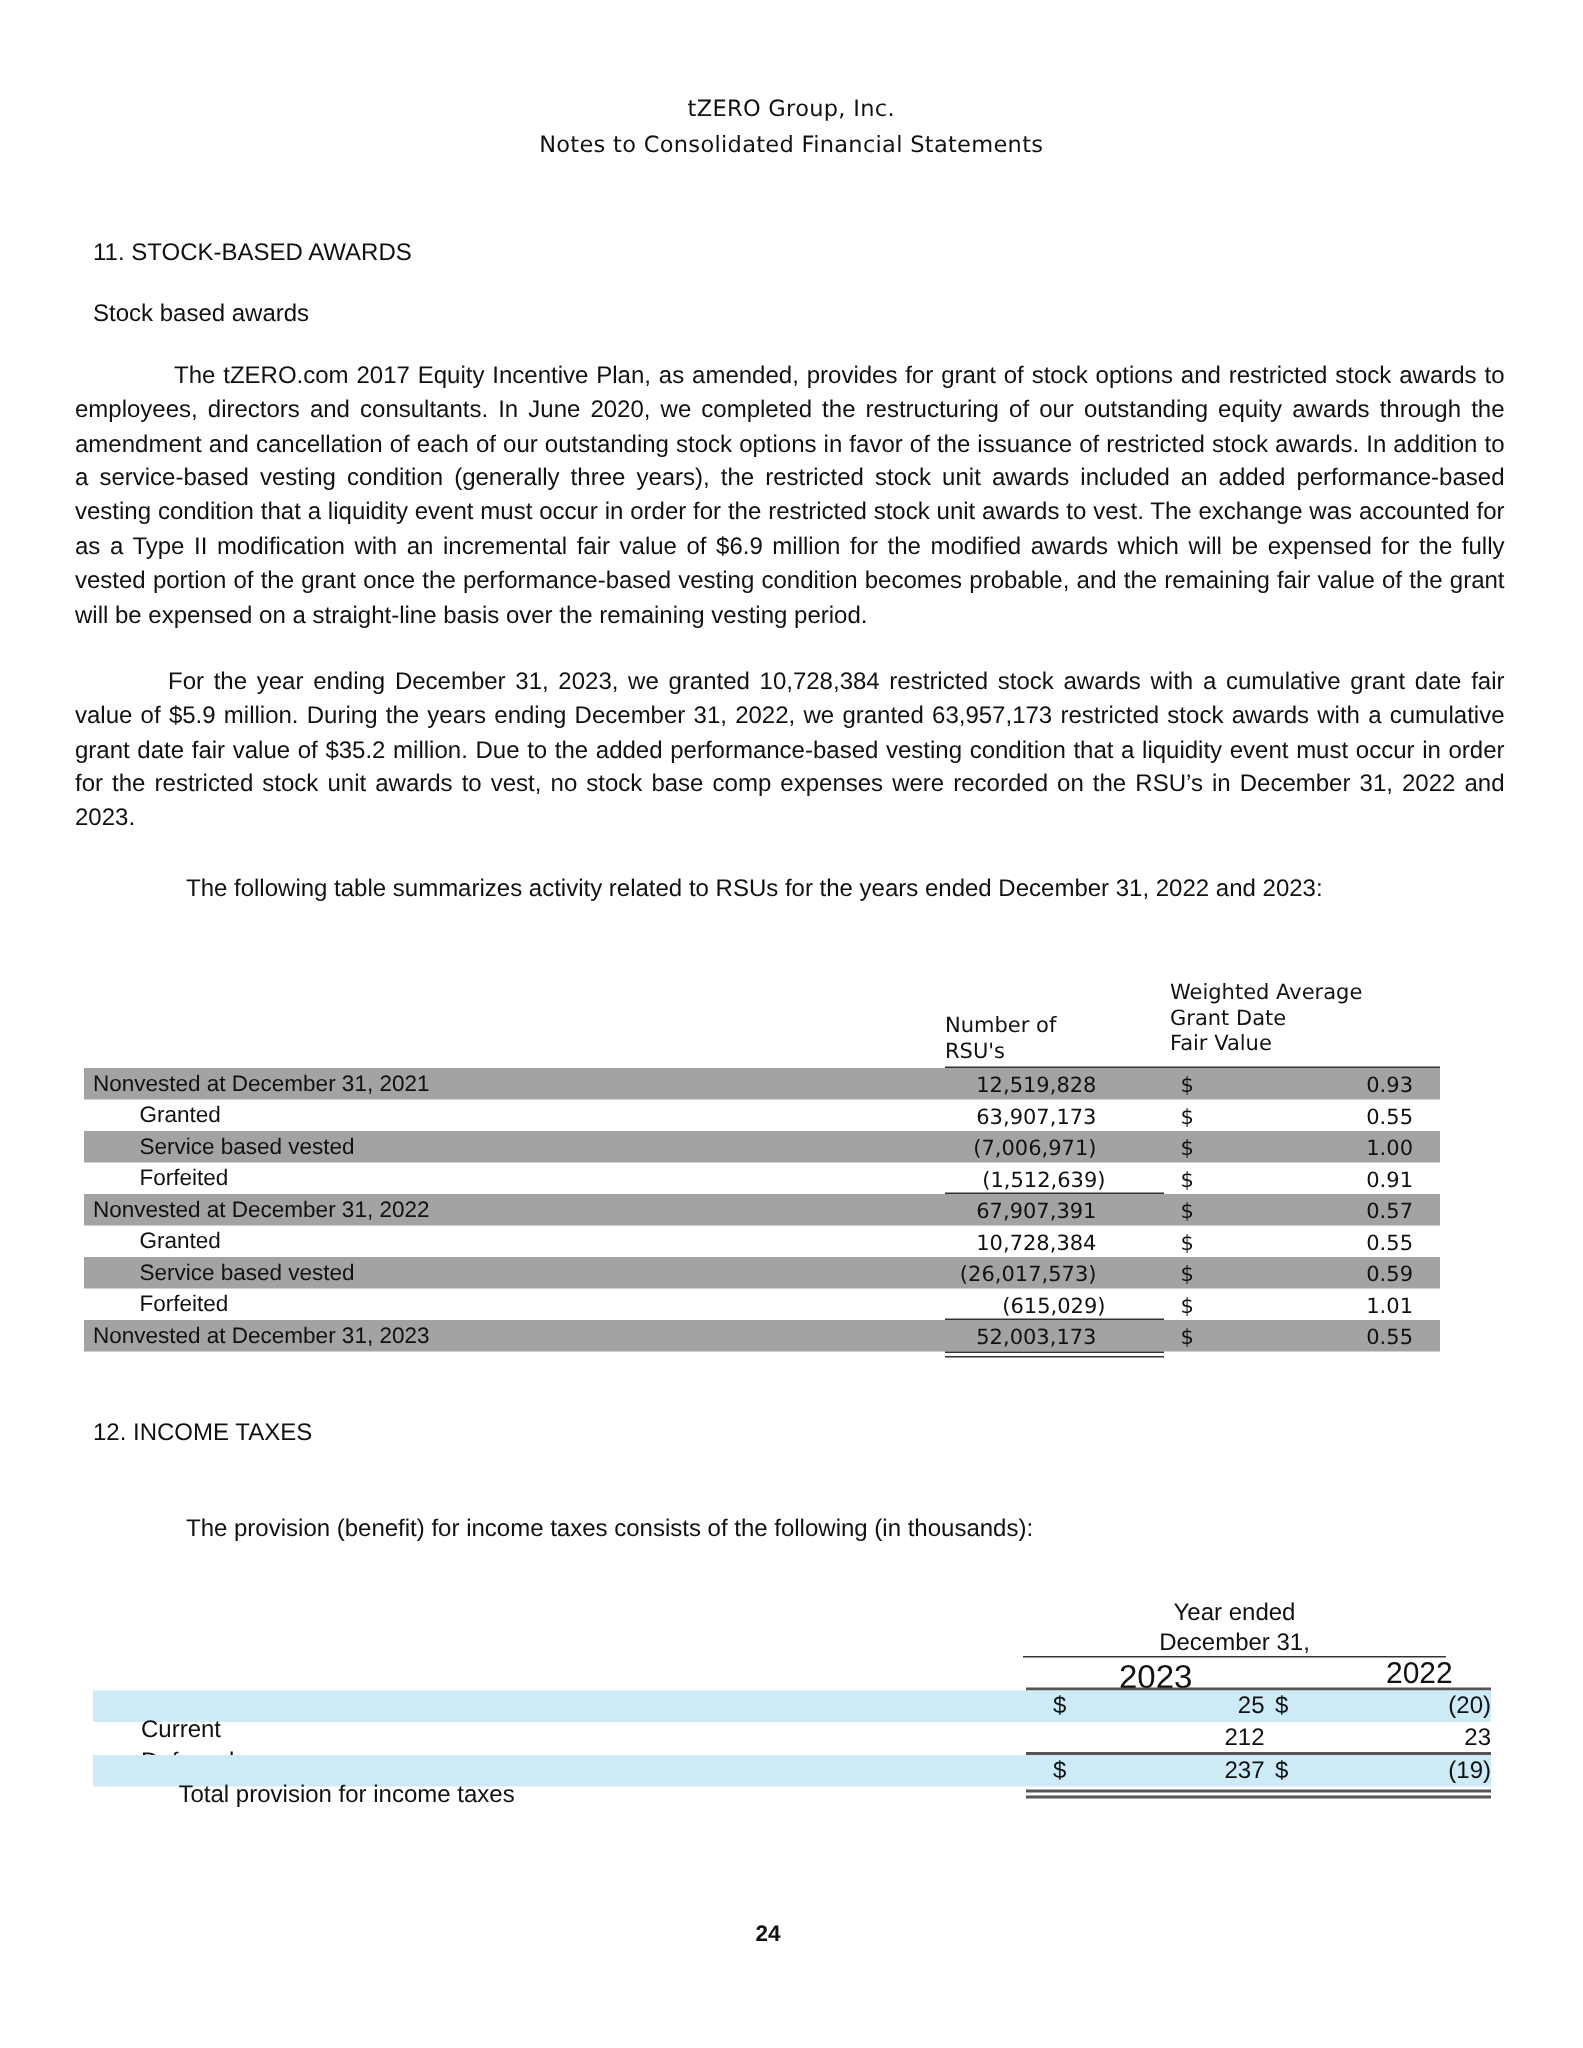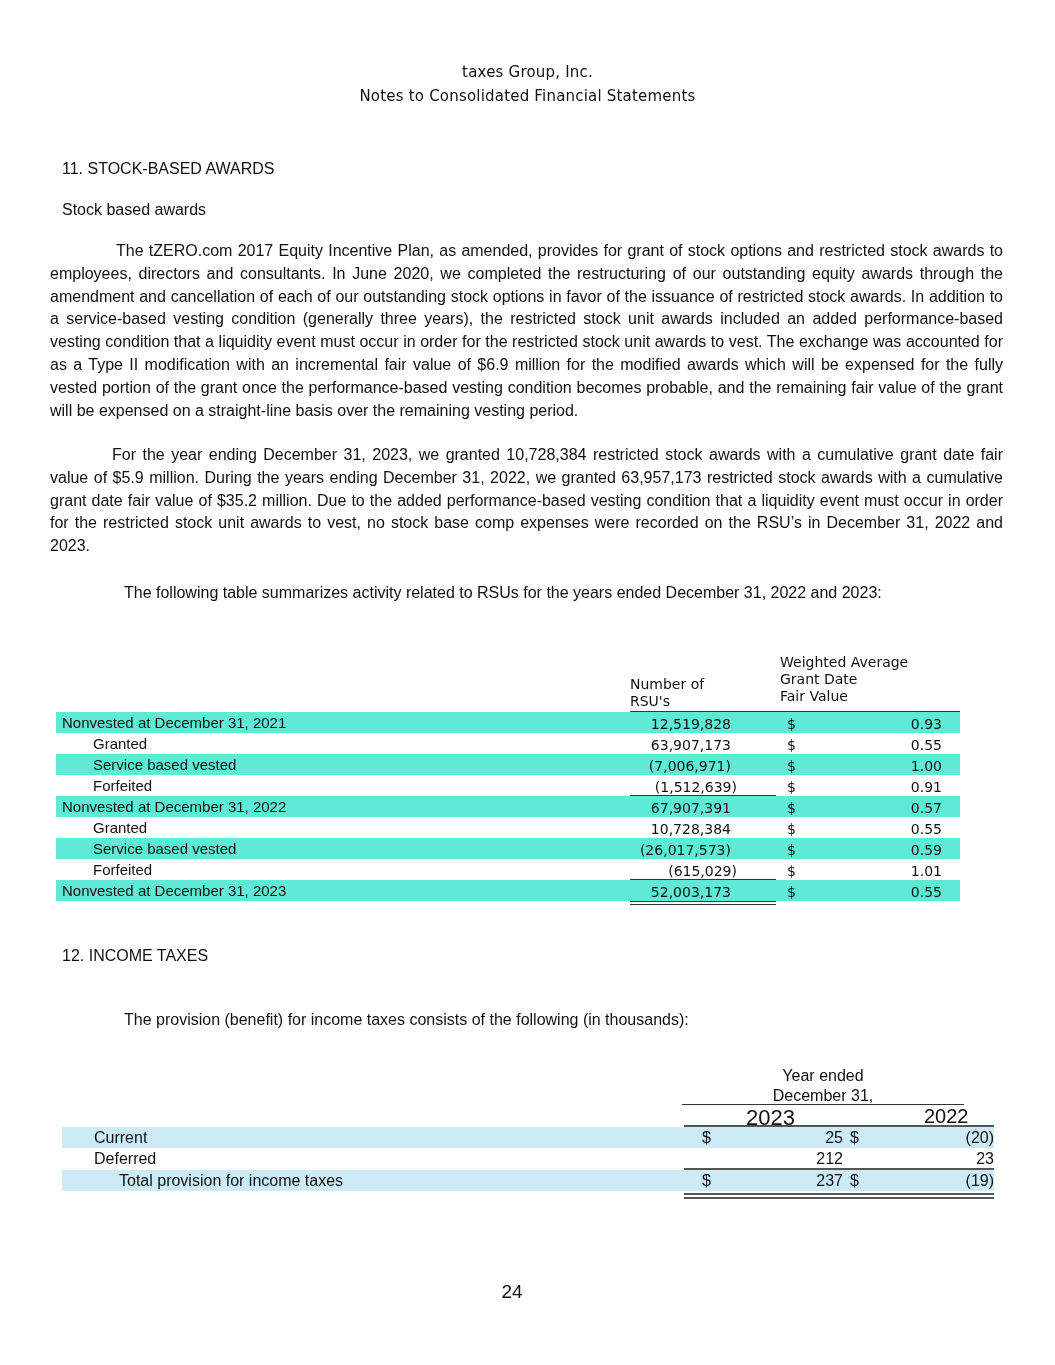--- a/index.html
+++ b/index.html
@@ -14,41 +14,41 @@
       left: 50px; width: 953px; font-size: 16px; line-height: 22.8px;
       text-align: justify; text-indent: 66px;
       font-family: "Liberation Sans", sans-serif;
     }
     .para2 { text-indent: 62px; }
     .center-line { font-size: 16px; }
 
     
     .th-small { font-family: "DejaVu Sans", sans-serif; font-size: 14px; text-align: left; line-height: 17px; }
     .row { position: absolute; left: 56px; width: 904px; height: 21px; font-size: 15px; }
-    .row.shade { background: #5eead4; }
+    .row.shade { background: #a3a3a3; }
     .row .lbl { position: absolute; top: 2px; }
     .row .num { position: absolute; right: 229px; top: 4px; text-align: right; font-family: "DejaVu Sans", sans-serif; font-size: 14px; }
     .row .cur { position: absolute; left: 731px; top: 4px; font-family: "DejaVu Sans", sans-serif; font-size: 14px; }
     .row .val { position: absolute; right: 18px; top: 4px; text-align: right; font-family: "DejaVu Sans", sans-serif; font-size: 14px; }
     .line { position: absolute; background: #333; height: 1px; }
     .line-grey { position: absolute; background: #555; height: 2px; }
 
     
     .trow { position: absolute; left: 62px; width: 932px; height: 21px; font-size: 16px; }
     .trow.shade { background: #cdeaf7; }
-    .trow .lbl { position: absolute; top: 2px; padding-left: 32px; }
+    .trow .lbl { position: absolute; top: 18px; padding-left: 32px; }
     .trow .c1 { position: absolute; left: 640px; top: 2px; }
     .trow .v1 { position: absolute; right: 151px; top: 2px; text-align: right; }
     .trow .c2 { position: absolute; left: 788px; top: 2px; }
     .trow .v2 { position: absolute; right: 0px; top: 2px; text-align: right; }
   </style>
 </head>
 <body>
 
-<div class="abs hdr" style="top:63px;">taxes Group, Inc.</div>
+<div class="abs hdr" style="top:63px;">tZERO Group, Inc.</div>
 <div class="abs hdr" style="top:87px;">Notes to Consolidated Financial Statements</div>
 
 <div class="abs sec" style="top:160px;">11. STOCK-BASED AWARDS</div>
 <div class="abs sec" style="top:201px;">Stock based awards</div>
 <div class="abs para" style="top:240px;">The tZERO.com 2017 Equity Incentive Plan, as amended, provides for grant of stock options and restricted stock awards to employees, directors and consultants.  In June 2020, we completed the restructuring of our outstanding equity awards through the amendment and cancellation of each of our outstanding stock options in favor of the issuance of restricted stock awards.  In addition to a service-based vesting condition (generally three years), the restricted stock unit awards included an added performance-based vesting condition that a liquidity event must occur in order for the restricted stock unit awards to vest. The exchange was accounted for as a Type II modification with an incremental fair value of $6.9 million for the modified awards which will be expensed for the fully vested portion of the grant once the performance-based vesting condition becomes probable, and the remaining fair value of the grant will be expensed on a straight-line basis over the remaining vesting period.</div>
 <div class="abs para para2" style="top:444px;">For the year ending December 31, 2023, we granted 10,728,384 restricted stock awards with a cumulative grant date fair value of $5.9 million.  During the years ending December 31, 2022, we granted 63,957,173 restricted stock awards with a cumulative grant date fair value of $35.2 million. Due to the added performance-based vesting condition that a liquidity event must occur in order for the restricted stock unit awards to vest, no stock base comp expenses were recorded on the RSU’s in December 31, 2022 and 2023.</div>
 <div class="abs center-line" style="left:124px; top:584px;">The following table summarizes activity related to RSUs for the years ended December 31, 2022 and 2023:</div>
 
 <div>
   <div class="abs th-small" style="left:630px; width:146px; top:676px;">
@@ -154,13 +154,13 @@
     <span class="lbl" style="left:25px;">Total provision for income taxes</span>
     <span class="c1">$</span>
     <span class="v1">237</span>
     <span class="c2">$</span>
     <span class="v2">(19)</span>
   </div>
   <div class="line-grey" style="left:684px; width:310px; top:1193px;"></div>
   <div class="line-grey" style="left:684px; width:310px; top:1197px;"></div>
 </div>
 
-<div class="abs" style="left:0; width:1024px; top:1281px; text-align:center; font-size:19px;">24</div>
+<div class="abs" style="left:0; width:1024px; top:1281px; text-align:center; font-size:15px;font-weight:bold;">24</div>
 
 </body></html>

